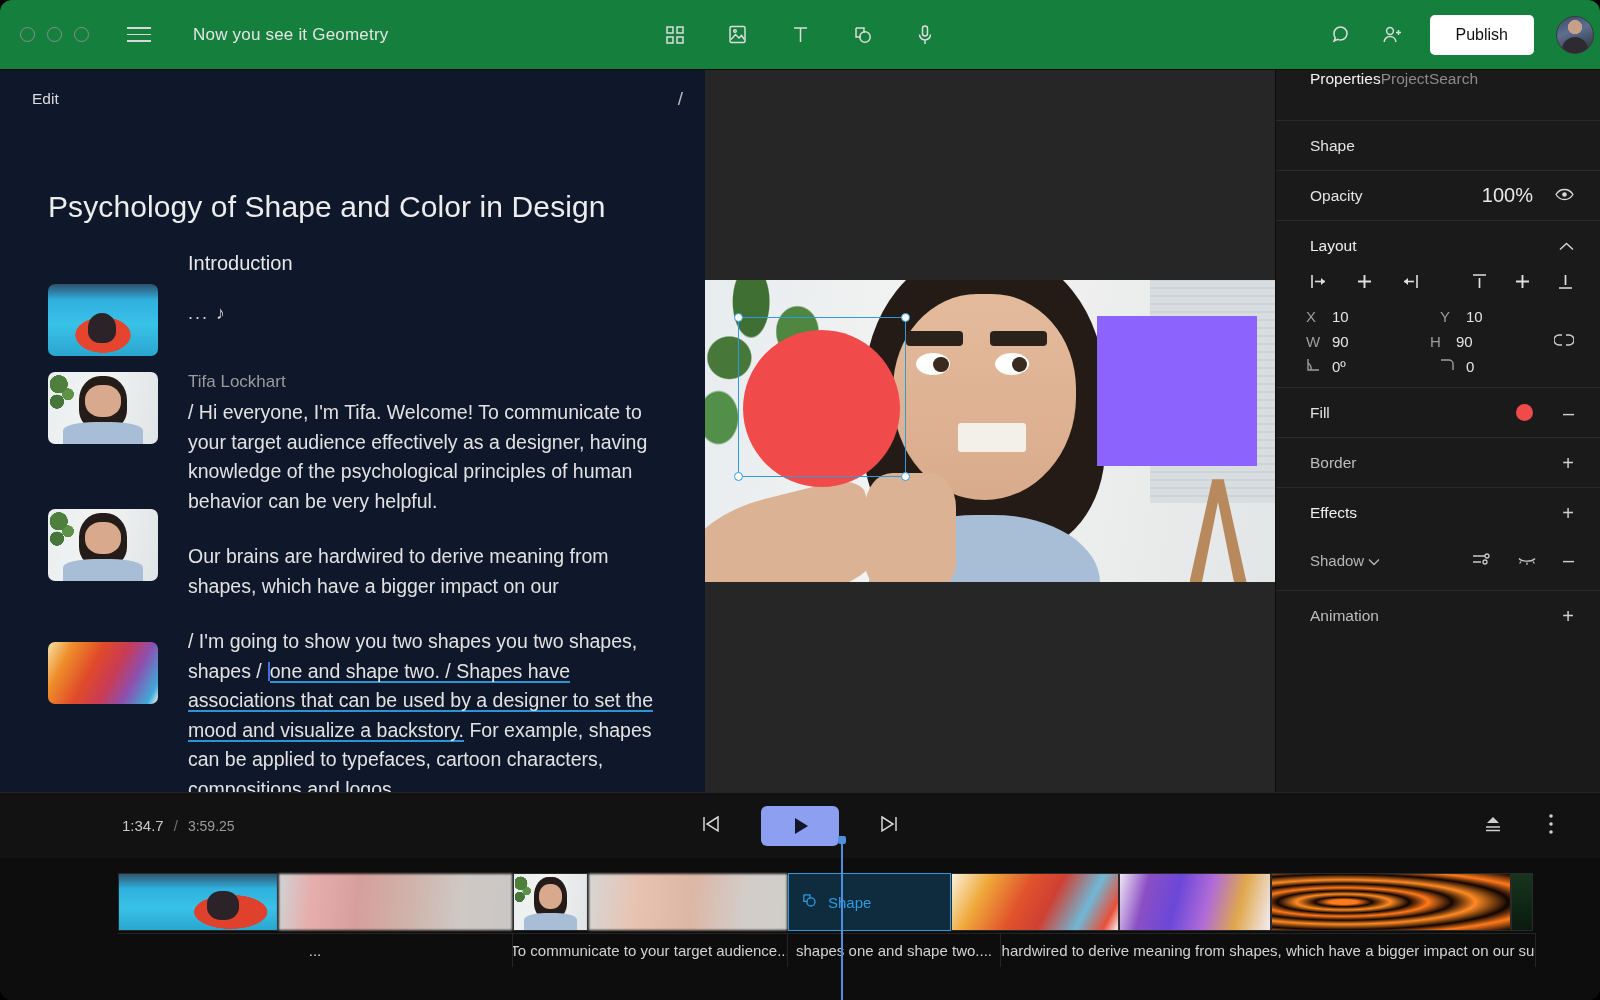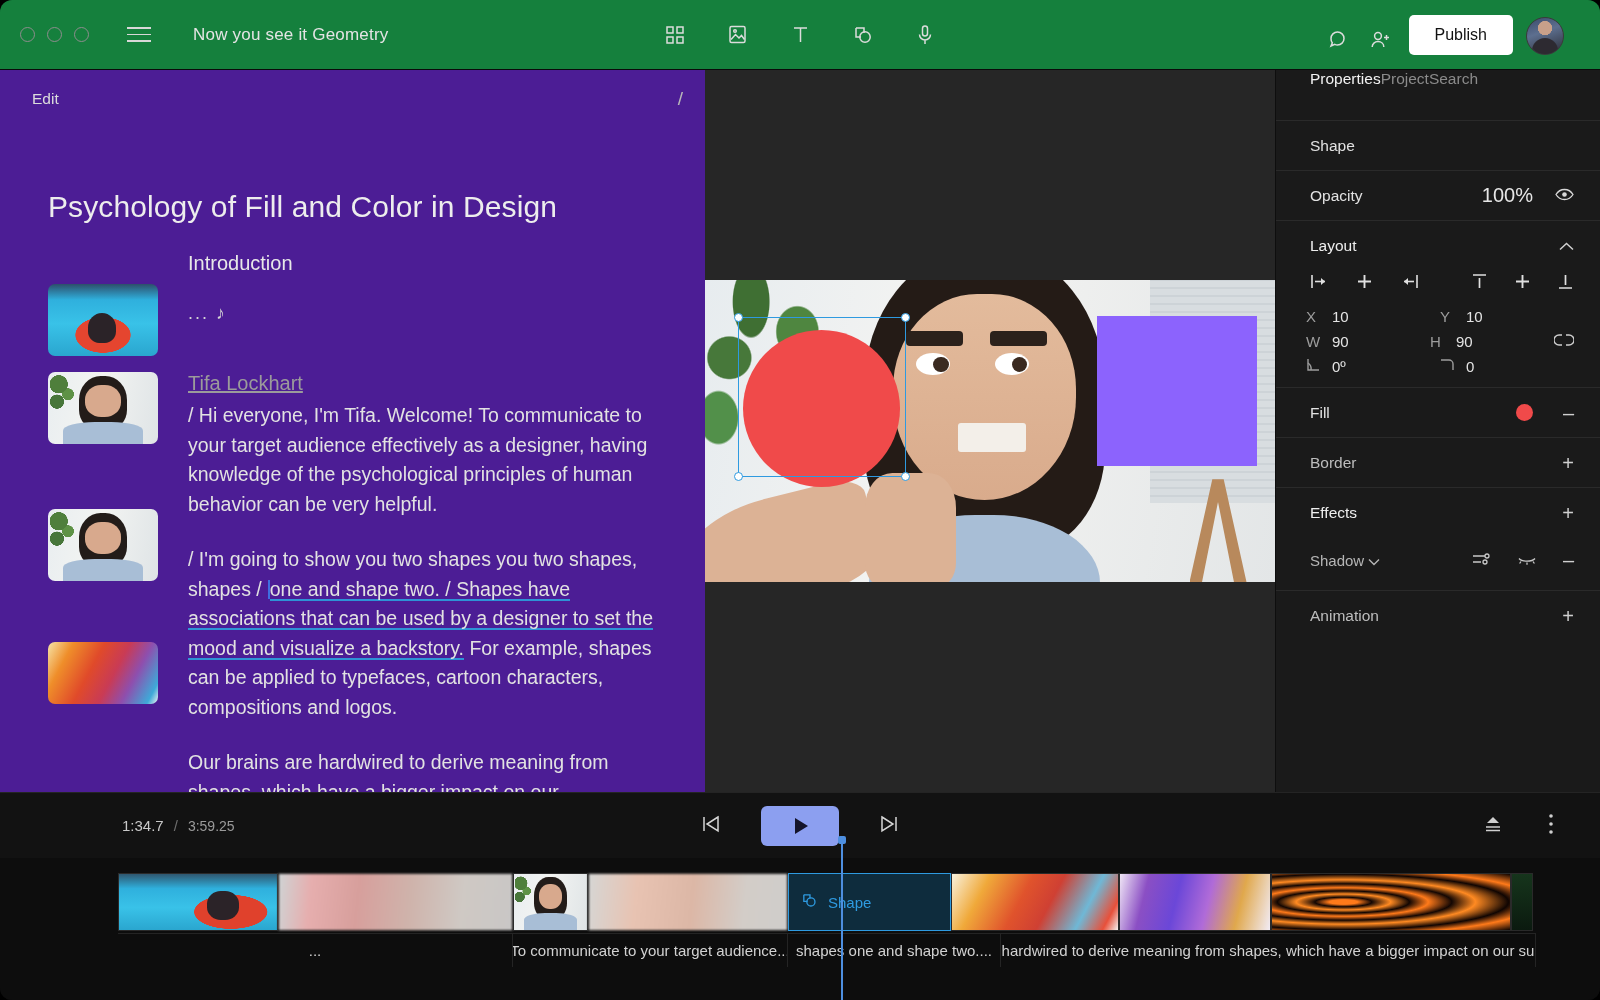--- a/index.html
+++ b/index.html
@@ -28,42 +28,42 @@
   .traffic { display: flex; gap: 12px; margin-left: 20px; }
   .tl { width: 15px; height: 15px; border-radius: 50%; border: 1.4px solid #8d8d8d; }
   .hamburger { margin-left: 38px; width: 24px; display: flex; flex-direction: column; gap: 5px; cursor: pointer; }
   .hamburger i { display: block; height: 1.6px; background: #d8d8d8; width: 100%; }
   .doc-title { margin-left: 42px; color: #e4e4e4; font-size: 17px; letter-spacing: .2px; }
 
   .centertools { position: absolute; left: 0; right: 0; margin: 0 auto; width: 280px; display: flex; justify-content: space-between; align-items: center; }
   .titool { width: 30px; height: 30px; display: flex; align-items: center; justify-content: center; cursor: pointer; }
   .titool svg { display: block; }
 
-  .rightzone { position: absolute; right: 36px; display: flex; align-items: flex-end; gap: 13px; }
+  .rightzone { position: absolute; right: 6px; display: flex; align-items: center; gap: 22px; }
   .publish {
     background: #fff; color: #111; border: none; border-radius: 5px;
     font-size: 16px; padding: 11px 26px; cursor: pointer;
     font-family: "Liberation Sans", sans-serif;
   }
   .avatar {
     width: 38px; height: 38px; border-radius: 50%;
     background: radial-gradient(circle at 50% 28%, #c8a08a 0 22%, rgba(0,0,0,0) 23%),
                 linear-gradient(160deg,#3a4a6b 0%, #5d6f8f 40%, #2a2b33 100%);
     border: 1px solid #3a3a3a; overflow: hidden; position: relative;
   }
   .avatar::after {
     content:""; position:absolute; left:50%; top:56%; transform:translateX(-50%);
     width:26px; height:22px; border-radius:13px 13px 0 0; background:#2d2a31;
   }
 
   
   .script {
     position: absolute; top: 70px; left: 0;
     width: 705px; height: 722px;
-    background: #4c1d95;
+    background: #0f172a;
     overflow: hidden;
   }
   .script-head {
     height: 58px; display: flex; align-items: center; justify-content: space-between;
     padding: 0 22px 0 32px;
   }
   .script-head .edit { color: #dcdcdc; font-size: 15.5px; }
   .script-head .slash { color: #b9b9b9; font-size: 19px; }
   .script-title {
     color: #ededed; font-size: 30px; font-weight: 400;
@@ -89,21 +89,21 @@
                 radial-gradient(circle at 62% 52%, #5e9246 0 22%, rgba(0,0,0,0) 23%),
                 radial-gradient(circle at 24% 72%, #47763a 0 20%, rgba(0,0,0,0) 21%); }
   .shirt { position:absolute; left:14%; bottom:0; width:72%; height:30%;
     background:#a8bed6; border-radius:40% 40% 0 0; }
   .thumb.t4 { top: 418px; height: 62px;
     background: linear-gradient(118deg,#f6e4a8 0%,#ef8e2a 18%,#e04a2a 40%,#c93b55 58%,#8e4fae 74%,#3fa9d8 92%,#f2f2f2 100%); }
 
   .textcol { margin-left: 188px; padding-right: 38px; }
   .sec-h { color: #e8e8e8; font-size: 20px; margin-bottom: 28px; }
   .dots { color: #d5d5d5; font-size: 18px; letter-spacing: 2px; margin-bottom: 48px; }
-  .speaker { color: #9b9b9b; font-size: 20px; margin-bottom: 6px; text-decoration: underline; }
+  .speaker { color: #9b9b9b; font-size: 17px; margin-bottom: 6px; }
   .para { color: #e2e2e2; font-size: 19.5px; line-height: 29.5px; margin-bottom: 26px; }
   .hl { border-bottom: 1.6px solid #2e93d6; box-shadow: inset 0 -1px 0 #2e93d6; }
   .caret { display:inline-block; width:1.6px; height:19px; background:#3f6fe0; vertical-align:-3px; margin:0 0 0 1px; }
 
   
   .canvas {
     position: absolute; top: 70px; left: 705px;
     width: 570px; height: 722px;
     background: #262626;
   }
@@ -338,43 +338,43 @@
       <div class="avatar"></div>
     </div>
   </div>
 
   <div class="script">
     <div class="script-head">
       <span class="edit">Edit</span>
       <span class="slash">/</span>
     </div>
 
-    <div class="script-title">Psychology of Fill and Color in Design</div>
+    <div class="script-title">Psychology of Shape and Color in Design</div>
 
     <div class="script-body">
       <div class="thumbcol">
         <div class="thumb t1"></div>
         <div class="thumb t2 face">
           <span class="leaf"></span>
             <span class="shirt"></span>
         </div>
         <div class="thumb t3 face">
           <span class="leaf"></span>
             <span class="shirt"></span>
         </div>
         <div class="thumb t4"></div>
       </div>
 
       <div class="textcol">
         <div class="sec-h">Introduction</div>
         <div class="dots">... ♪</div>
         <div class="speaker">Tifa Lockhart</div>
         <div class="para">/ Hi everyone, I'm Tifa. Welcome! To communicate to your target audience effectively as a designer, having knowledge of the psychological principles of human behavior can be very helpful.</div>
+        <div class="para">Our brains are hardwired to derive meaning from shapes, which have a bigger impact on our</div>
         <div class="para"><span>/ I'm going to show you two shapes you two shapes, shapes / </span><span class="caret"></span><span class="hl">one and shape two. / Shapes have associations that can be used by a designer to set the mood and visualize a backstory.</span><span> For example, shapes can be applied to typefaces, cartoon characters, compositions and logos.</span></div>
-        <div class="para">Our brains are hardwired to derive meaning from shapes, which have a bigger impact on our</div>
       </div>
     </div>
   </div>
 
   <div class="canvas">
     <div class="stage">
       <span class="plant"></span>
       <span class="window"></span>
       <span class="easel"></span>
       <span class="person">

